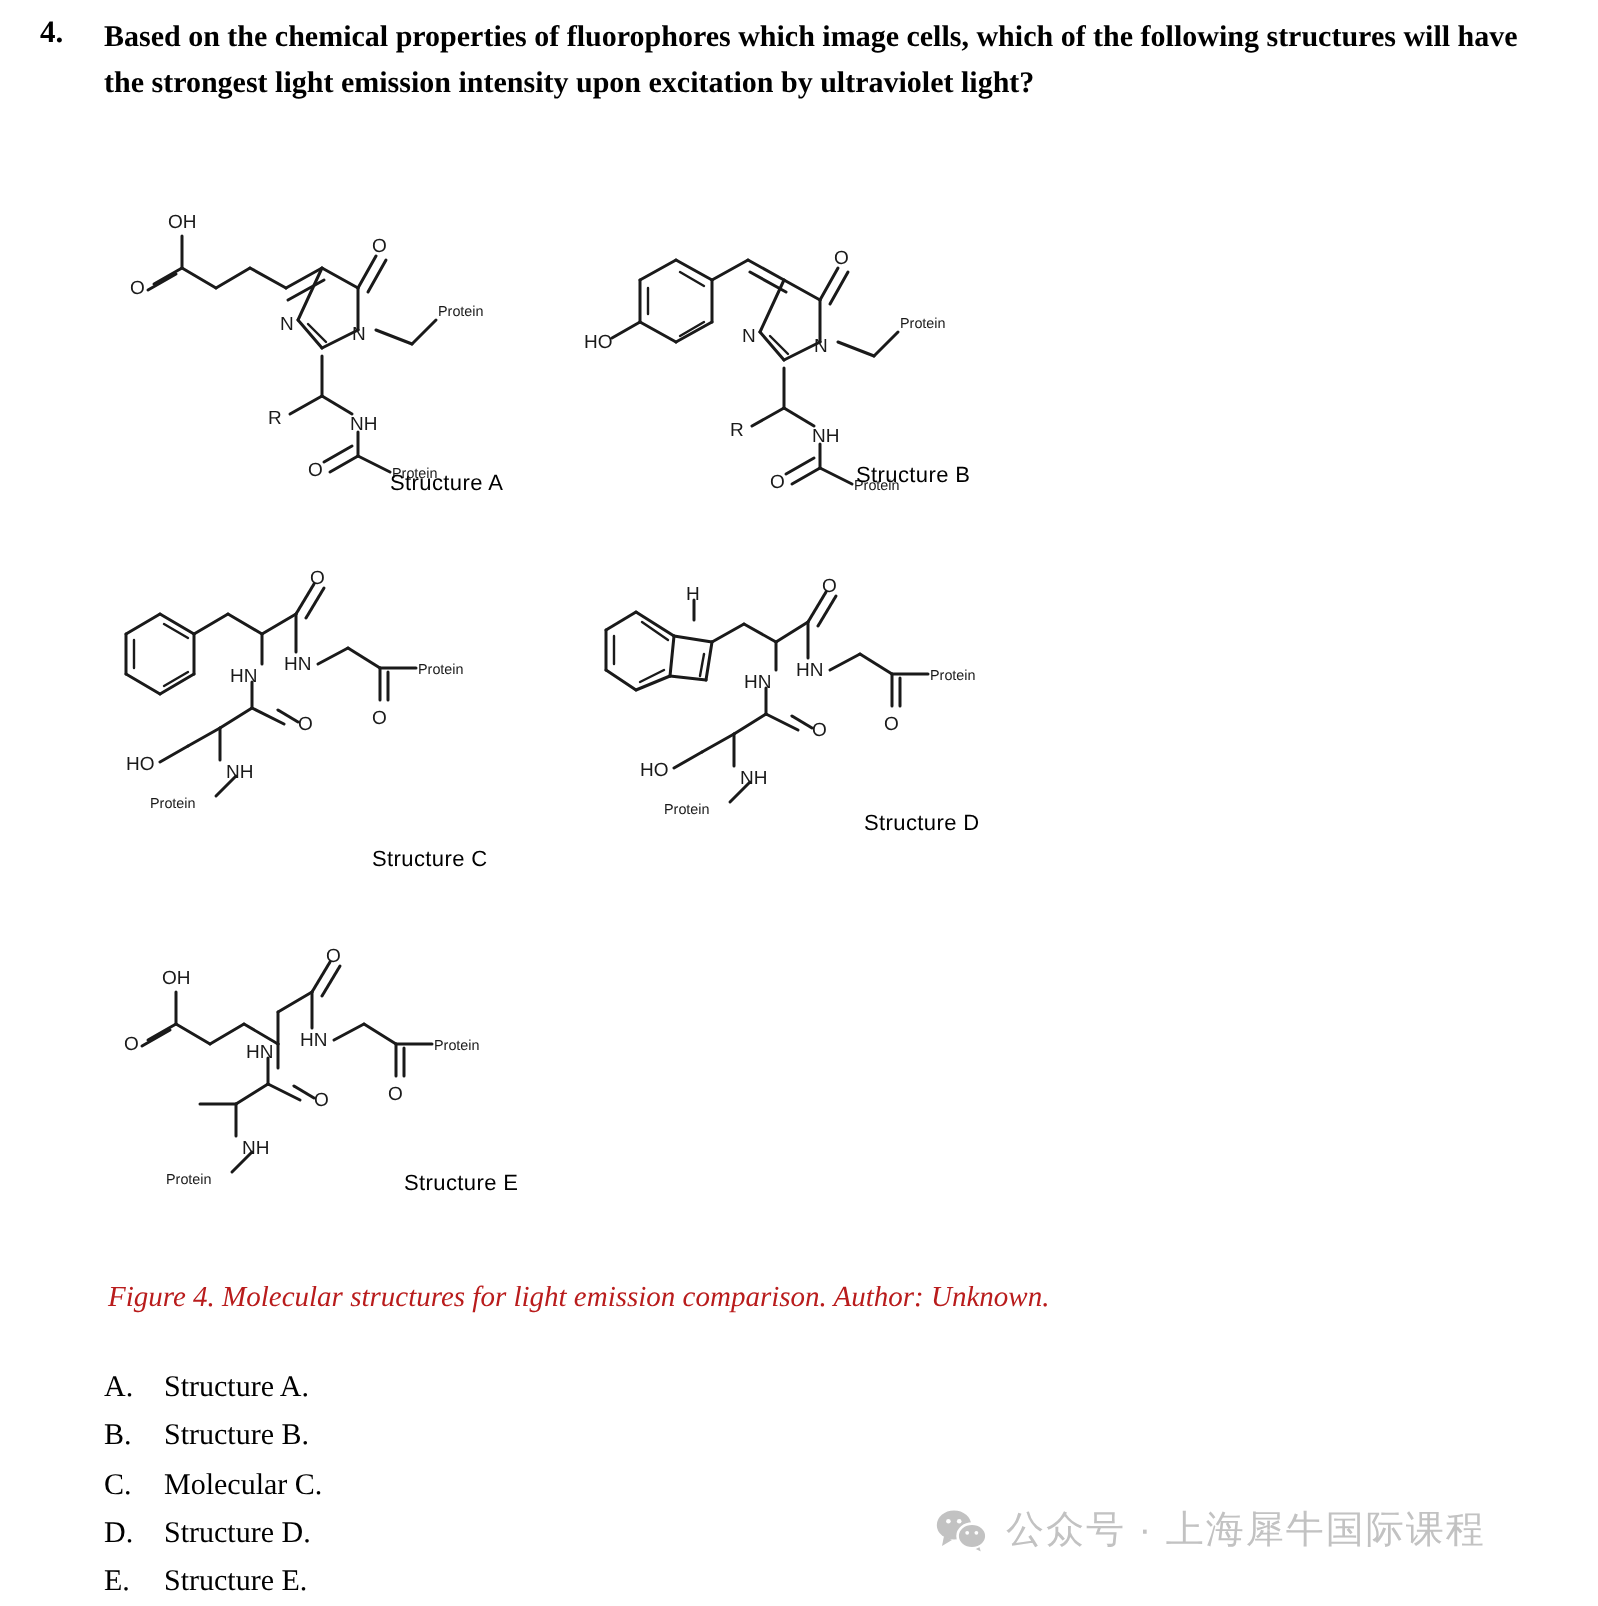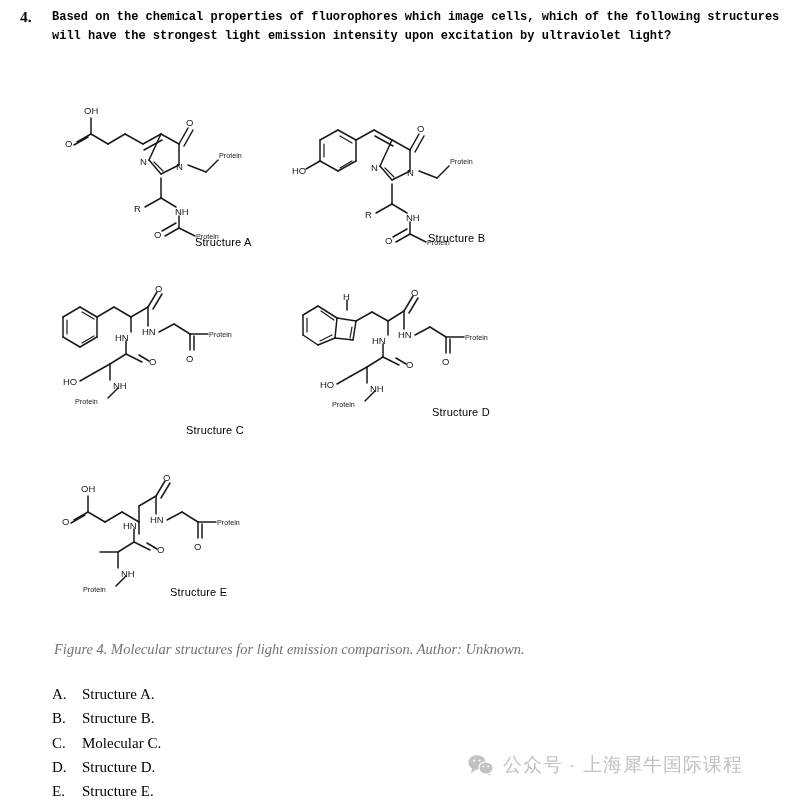--- a/index.html
+++ b/index.html
@@ -3,36 +3,36 @@
 <meta charset="utf-8">
 <style>
   html,body{margin:0;padding:0;}
   body{
     width:799px;height:803px;background:#ffffff;
     font-family:"Liberation Serif",serif;color:#000;
     position:relative;overflow:hidden;
   }
   .question{position:absolute;left:20px;top:8px;width:760px;display:flex;}
   .q-num{font-family:"Liberation Serif",serif;font-size:15.5px;font-weight:bold;width:32px;flex:0 0 32px;}
-  .q-text{font-family:Liberation Mono, monospace;font-size:12px;font-weight:bold;line-height:1.55;}
+  .q-text{font-family:Liberation Serif, serif;font-size:15px;font-weight:bold;line-height:1.55;}
   .fig{position:absolute;}
   .struct-label{
     font-family:"Liberation Sans",sans-serif;font-weight:normal;font-size:11px;
     position:absolute;letter-spacing:.2px;white-space:nowrap;
   }
   svg{display:block;overflow:visible;}
   svg text{font-family:"Liberation Sans",sans-serif;fill:#1a1a1a;}
   .at{font-size:9.5px;}
   .at-sm{font-size:7.2px;}
   .at-r{font-size:9.5px;}
   .bond{stroke:#1a1a1a;stroke-width:1.5;fill:none;stroke-linecap:round;}
   .bond-t{stroke:#1a1a1a;stroke-width:1.2;fill:none;stroke-linecap:round;}
   .caption{
     position:absolute;left:54px;top:641px;
-    font-family:"Liberation Serif",serif;font-style:italic;font-size:14.5px;color:#737373;
+    font-family:"Liberation Serif",serif;font-style:italic;font-size:14.5px;color:#b91c1c;
   }
   .options{position:absolute;left:52px;top:682px;}
   .opt{display:flex;font-family:"Liberation Serif",serif;font-size:15px;line-height:1.62;}
   .opt-key{width:30px;flex:0 0 30px;}
   .watermark{
     position:absolute;left:468px;top:752px;display:flex;align-items:center;
     color:#c2c2c2;font-family:"Liberation Sans",sans-serif;font-size:19px;
     letter-spacing:1px;white-space:nowrap;
   }
   .wm-icon{margin-right:9px;display:block;}
@@ -298,21 +298,21 @@
     <text class="at" x="4" y="55">O</text>
     <text class="at" x="105" y="11">O</text>
     <text class="at" x="65" y="59">HN</text>
     <text class="at" x="92" y="53">HN</text>
     <text class="at" x="99" y="83">O</text>
     <text class="at-sm" x="159" y="55">Protein</text>
     <text class="at" x="136" y="80">O</text>
     <text class="at" x="63" y="107">NH</text>
     <text class="at-sm" x="25" y="122">Protein</text>
   </svg>
-  <div class="struct-label" style="left:112px;top:116px;">Structure E</div>
+  <div class="struct-label" style="left:144px;top:116px;">Structure E</div>
 </div>
 
 <div class="caption">Figure 4. Molecular structures for light emission comparison. Author: Unknown.</div>
 
 <div class="options">
   <div class="opt">
     <span class="opt-key">A.</span>
     <span>Structure A.</span>
   </div>
   <div class="opt">

